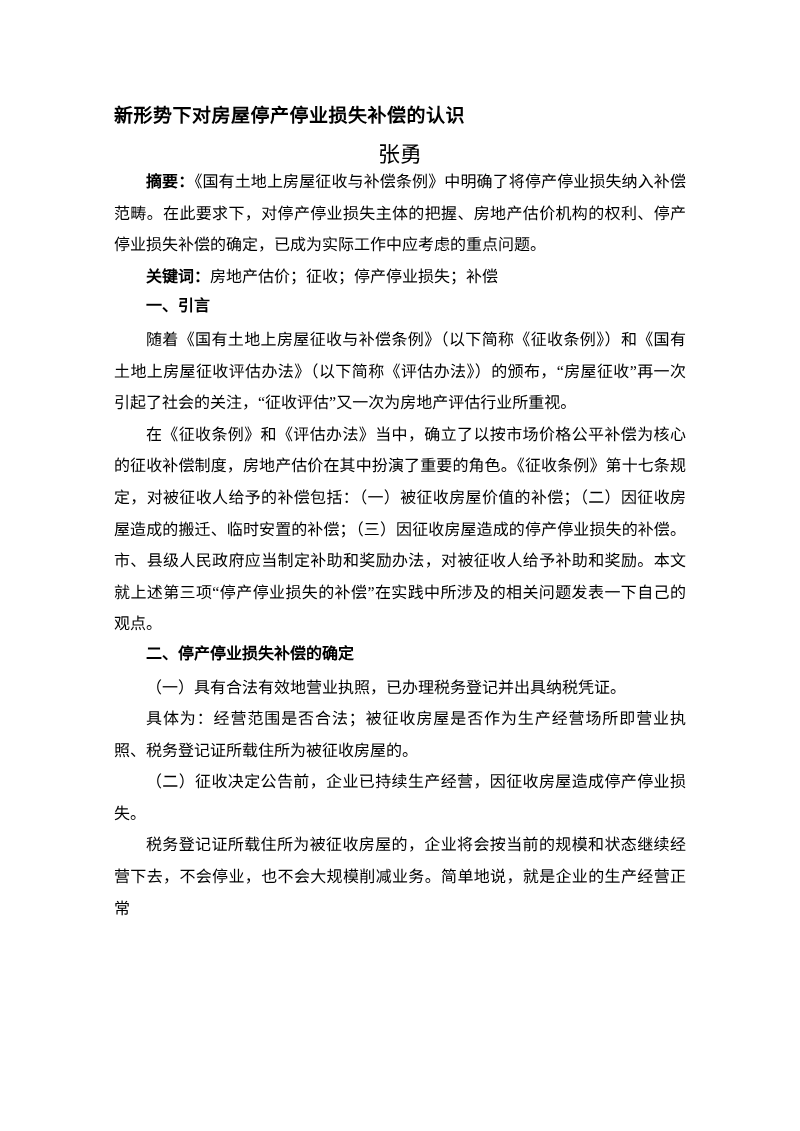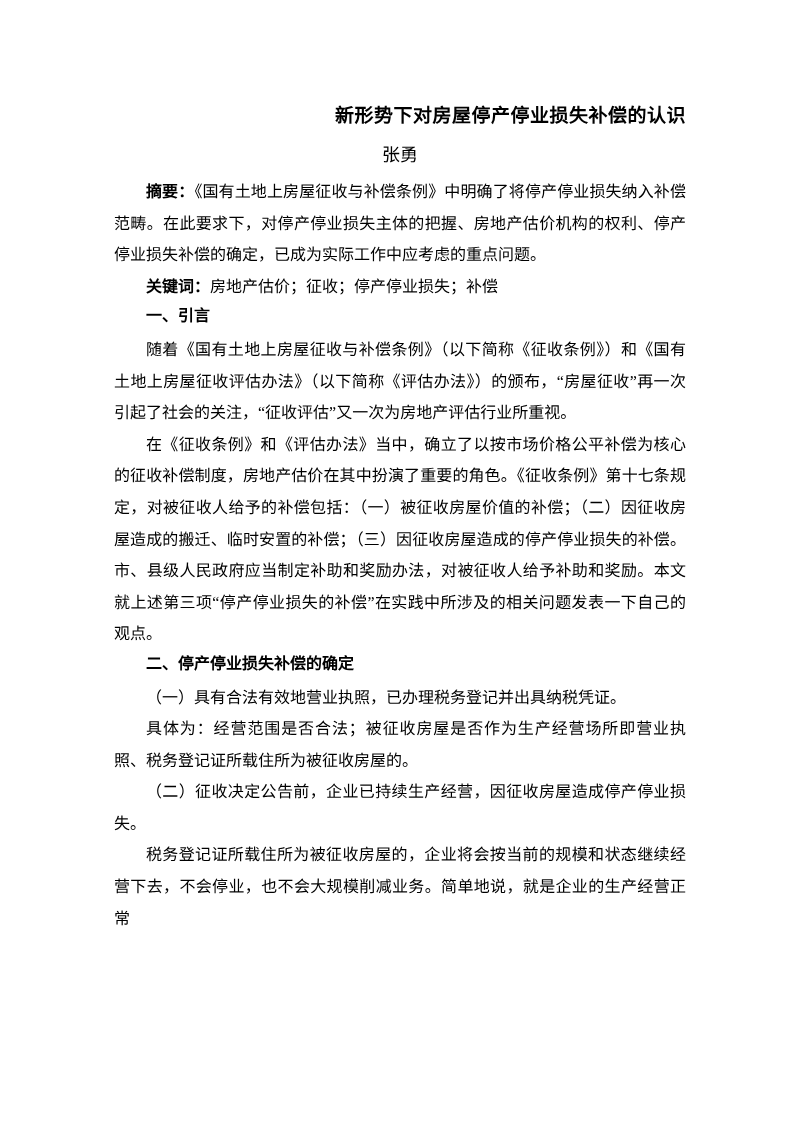--- a/index.html
+++ b/index.html
@@ -20,39 +20,38 @@
     height: 1131px;
     padding: 0 114px;
   }
   .doc-title {
     margin: 0;
     padding-top: 103px;
     font-family: "Liberation Sans", "DejaVu Sans", sans-serif;
     font-weight: bold;
     font-size: 19px;
     line-height: 26px;
-    text-align: right;
+    text-align: left;
     letter-spacing: 0.5px;
   }
   .author {
     margin-top: 15px;
-    font-size: 18px;
+    font-size: 22px;
     line-height: 22px;
     text-align: center;
   }
   .content p {
     margin: 0;
     font-size: 16px;
     line-height: 31.6px;
     text-align: justify;
     text-justify: inter-ideograph;
     text-indent: 2em;
   }
   .content p.first {
-    margin-top: 10px;
   }
   .hei {
     font-family: "Liberation Sans", "DejaVu Sans", sans-serif;
     font-weight: bold;
   }
   p.heading {
     font-family: Liberation Mono, monospace;
     font-weight: bold;
   }
 </style>

